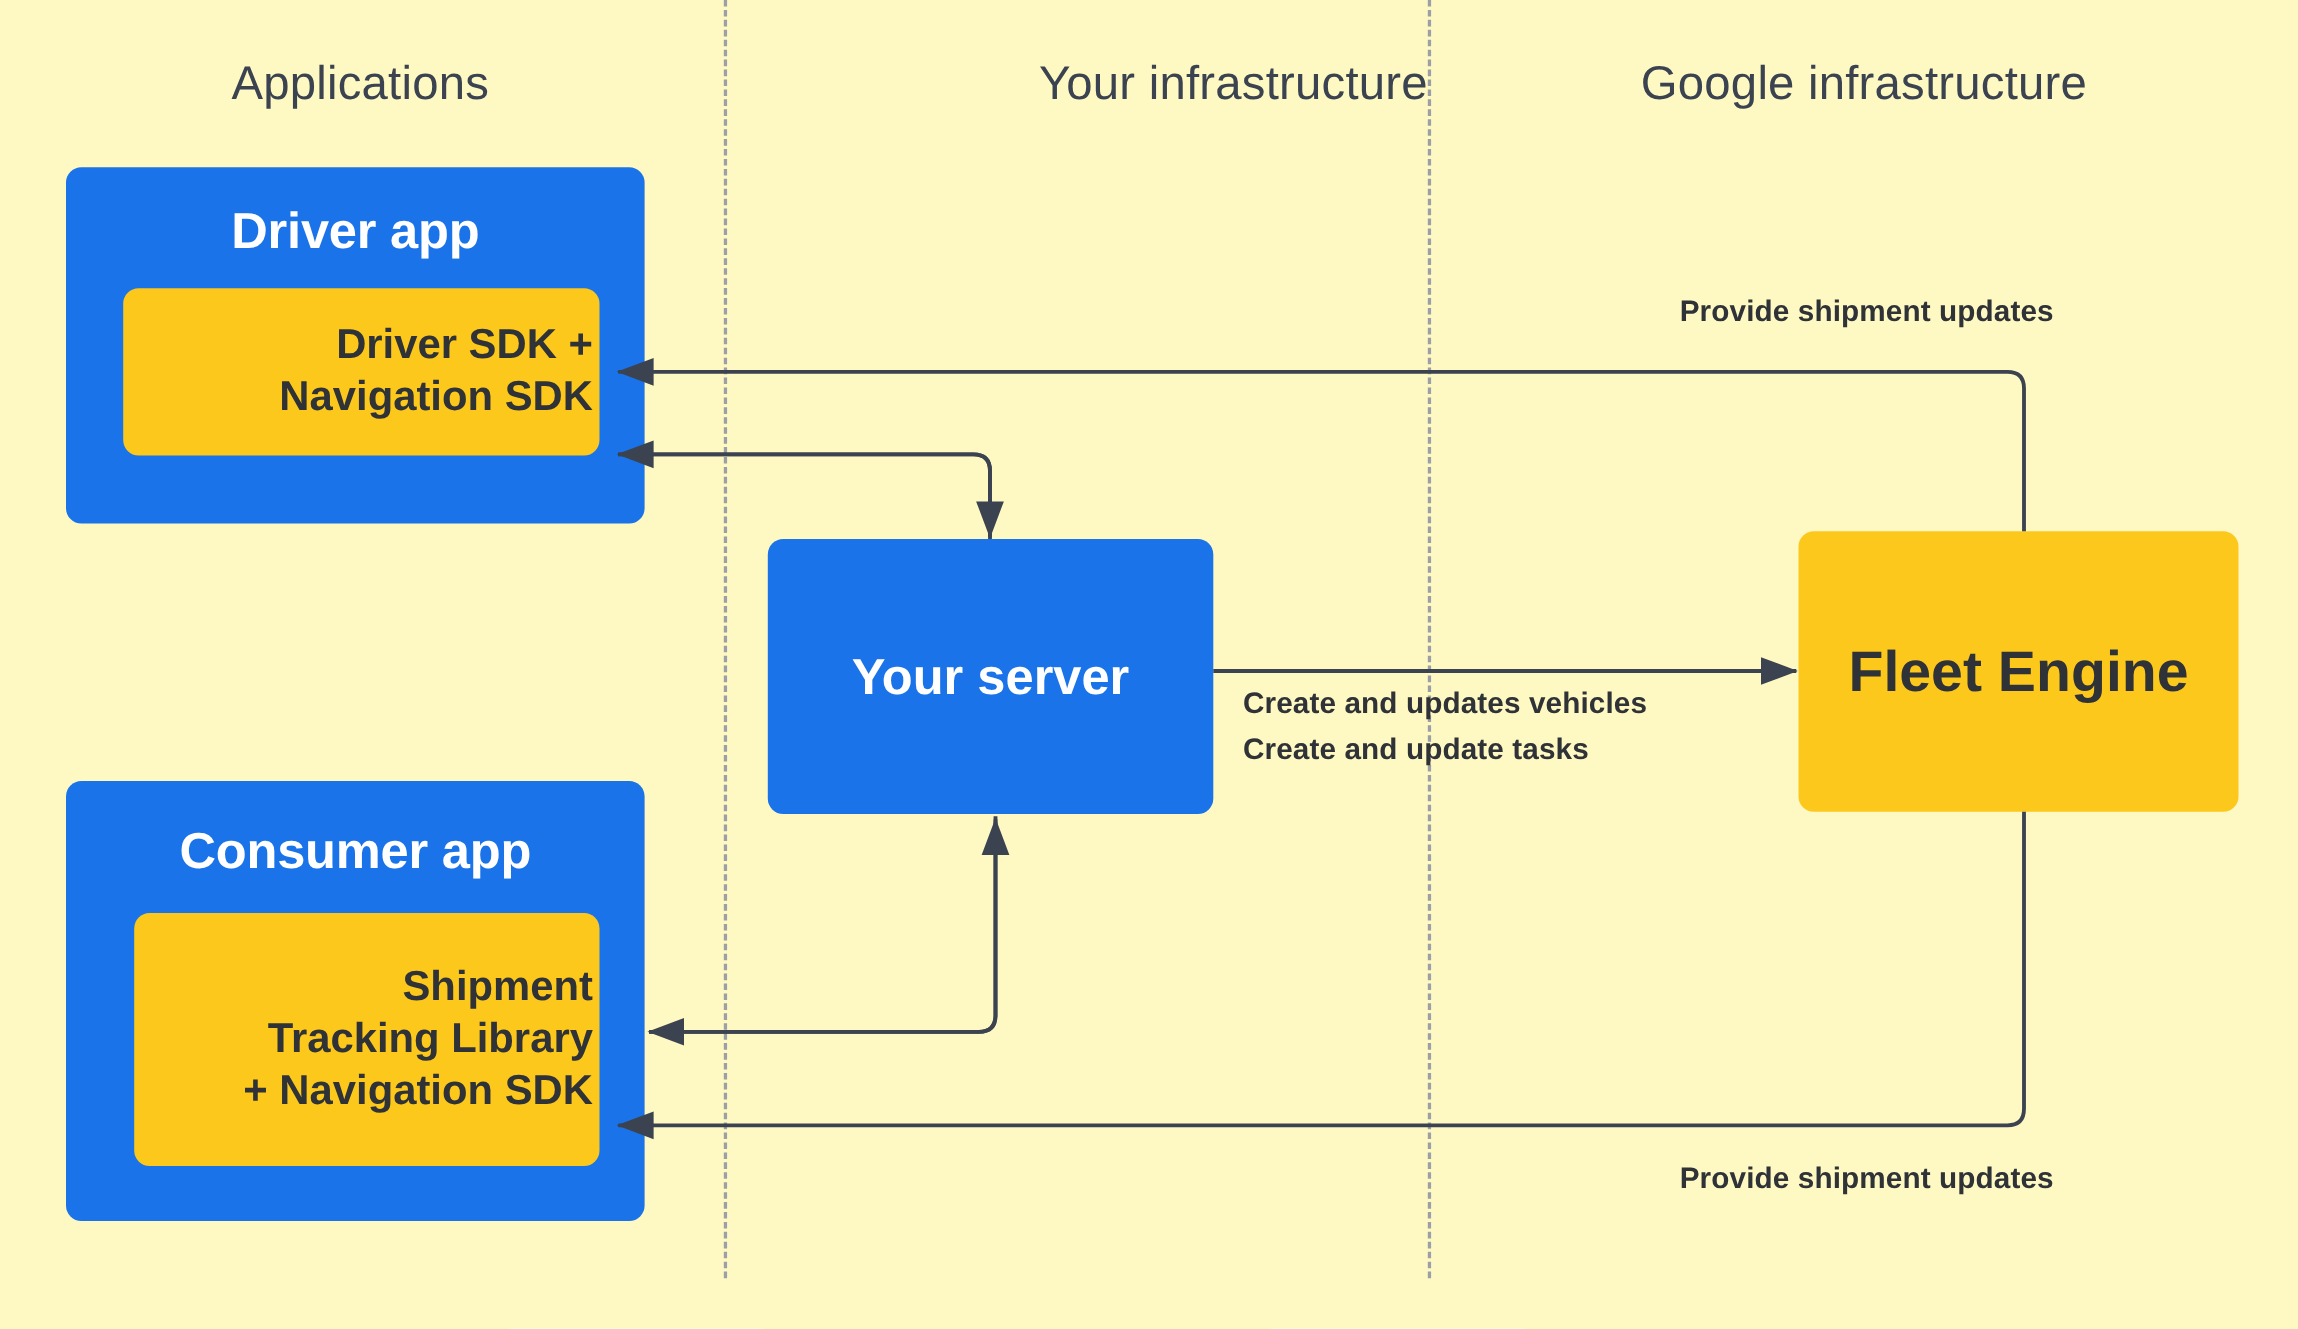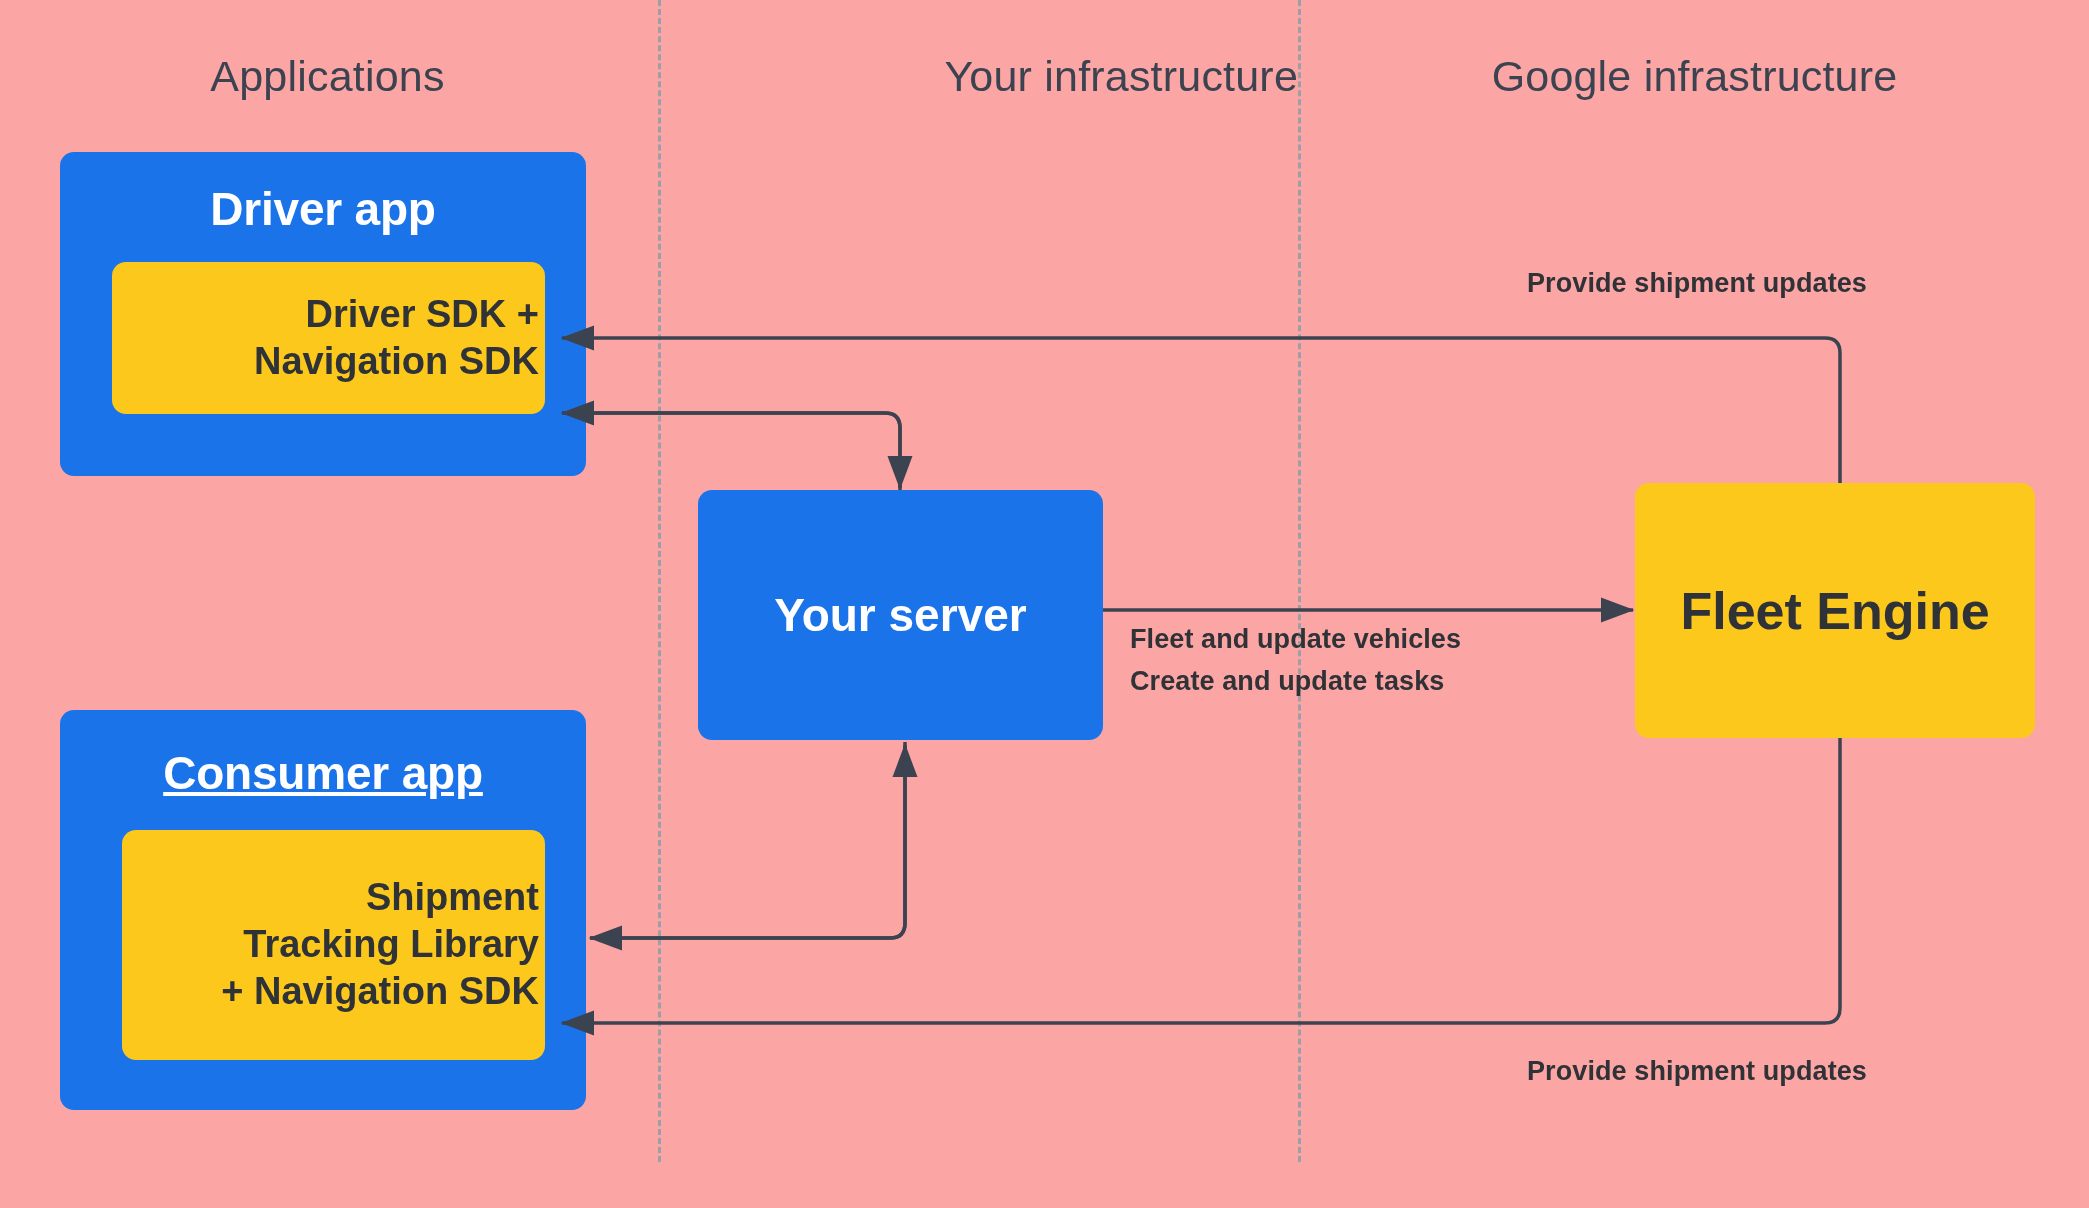--- a/index.html
+++ b/index.html
@@ -4,21 +4,21 @@
 <style>
   html, body {
     margin: 0;
     padding: 0;
     background: #ffffff;
   }
   #diagram {
     position: relative;
     width: 2089px;
     height: 1208px;
-    background: #fca5a5;
+    background: #fef9c3;
     font-family: "Liberation Sans", sans-serif;
     overflow: hidden;
   }
 
   
   .col-header {
     position: absolute;
     font-size: 43px;
     font-weight: 400;
     color: #3c4350;
@@ -105,21 +105,21 @@
 
   
   #box-driver-app    { left: 60px;   top: 152px;  width: 526px; height: 324px; }
   #box-driver-sdk    { left: 112px;  top: 262px;  width: 433px; height: 152px; }
   #box-consumer-app  { left: 60px;   top: 710px;  width: 526px; height: 400px; }
   #box-tracking-lib  { left: 122px;  top: 830px;  width: 423px; height: 230px; }
   #box-your-server   { left: 698px;  top: 490px;  width: 405px; height: 250px; }
   #box-fleet-engine  { left: 1635px; top: 483px;  width: 400px; height: 255px; }
 
   #driver-app-title   { top: 30px; }
-  #consumer-app-title { top: 36px; text-decoration: underline; }
+  #consumer-app-title { top: 36px; }
 
   
   #arrow-layer {
     position: absolute;
     left: 0; top: 0;
     width: 2089px;
     height: 1208px;
     pointer-events: none;
   }
 
@@ -188,16 +188,16 @@
 
     <path d="M 905,742 L 905,923 Q 905,938 890,938 L 590,938" fill="none" stroke="#3c4350" stroke-width="3.5" marker-end="url(#arrowhead)"></path>
 
     <path d="M 590,938 L 890,938 Q 905,938 905,923 L 905,745" fill="none" stroke="#3c4350" stroke-width="3.5" marker-end="url(#arrowhead)"></path>
 
     <path d="M 1840,738 L 1840,1008 Q 1840,1023 1825,1023 L 562,1023" fill="none" stroke="#3c4350" stroke-width="3.5" marker-end="url(#arrowhead)"></path>
   </svg>
 
   <div class="edge-label" id="label-location-updates">Provide shipment updates</div>
   <div class="edge-label" id="label-shipment-progress">Provide shipment updates</div>
-  <div class="edge-label" id="label-create-vehicles">Fleet and update vehicles</div>
+  <div class="edge-label" id="label-create-vehicles">Create and updates vehicles</div>
   <div class="edge-label" id="label-create-tasks">Create and update tasks</div>
 
 </div>
 
 </body></html>

